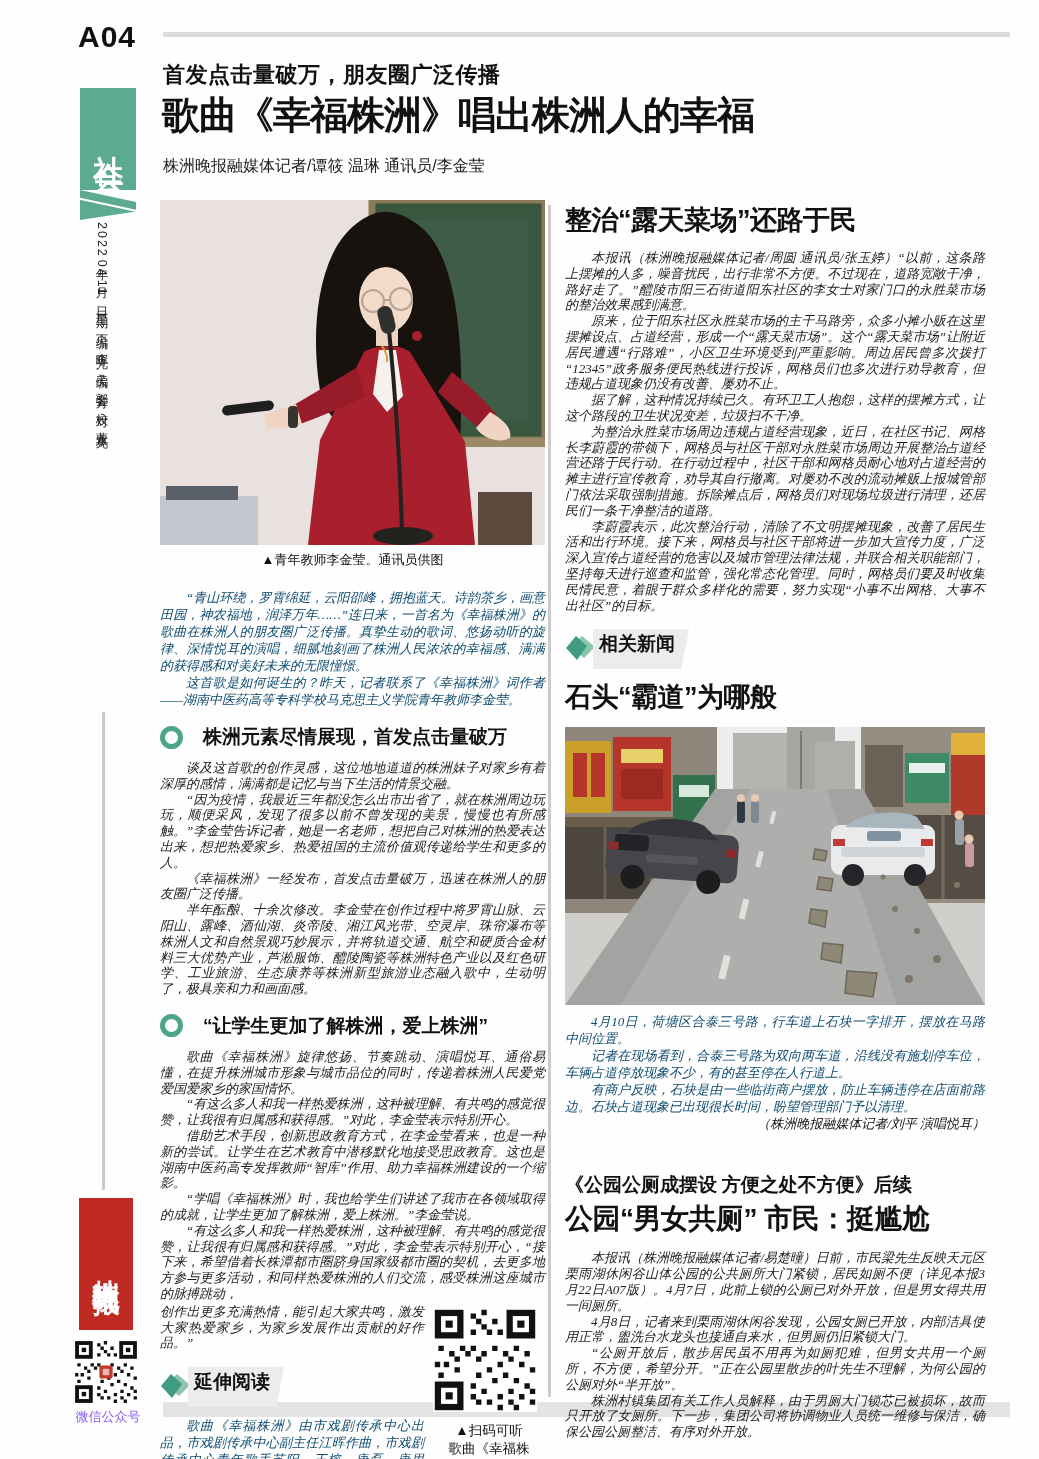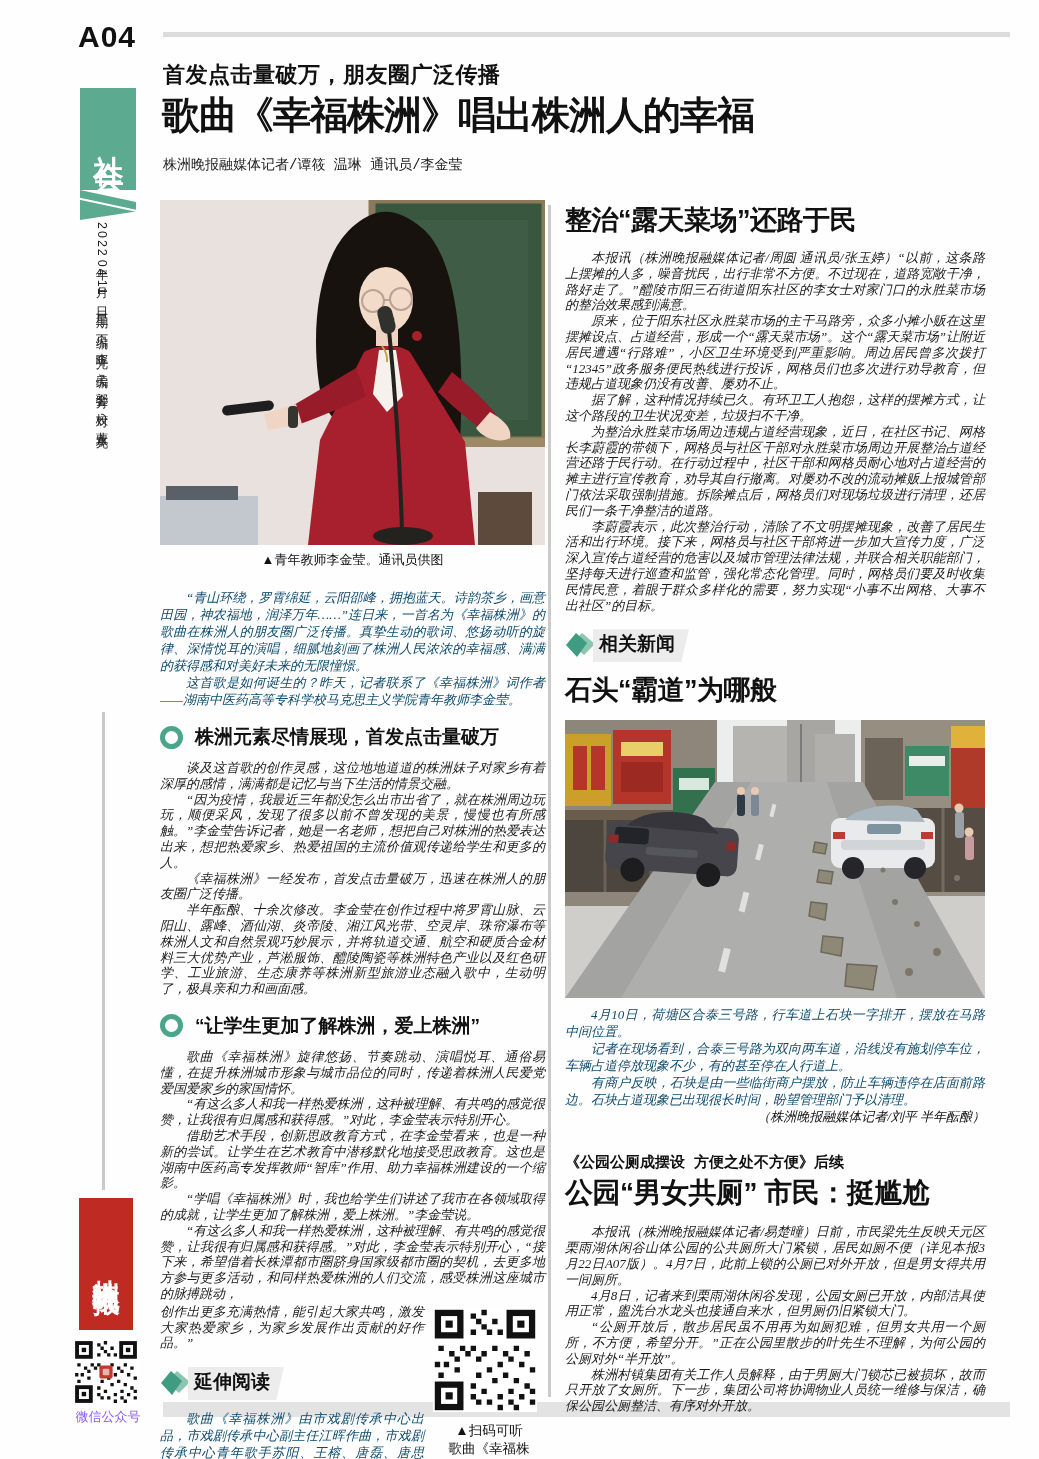--- a/index.html
+++ b/index.html
@@ -23,42 +23,42 @@
             font-family:"Liberation Serif",serif;}
   .qr-left{position:absolute;left:74px;top:1340px;width:64px;height:64px;}
   .wechat{position:absolute;left:66px;top:1408px;width:84px;text-align:center;font-size:13px;
           font-family:"Liberation Sans",sans-serif;color:#8b5cf6;}
   
   .top-rule{position:absolute;left:163px;top:32px;width:847px;height:5px;background:#dcdcdc;}
   .kicker{position:absolute;left:163px;top:60px;font-family:"Liberation Sans",sans-serif;
           font-weight:bold;font-size:22px;letter-spacing:.5px;}
   .headline-main{position:absolute;left:162px;top:90px;font-family:"Liberation Sans",sans-serif;
           font-weight:900;font-size:38px;letter-spacing:-1px;}
-  .byline{position:absolute;left:163px;top:156px;font-family:Liberation Mono, monospace;font-size:14px;color:#222;}
+  .byline{position:absolute;left:163px;top:156px;font-family:Liberation Sans, sans-serif;font-size:16px;color:#222;}
   
   .col-left{position:absolute;left:160px;top:200px;width:385px;}
   .col-right{position:absolute;left:565px;top:200px;width:420px;}
   .col-div{position:absolute;left:548px;top:205px;width:3px;height:1192px;background:#cbcbcb;}
   .bottom-bar{position:absolute;left:163px;top:1402px;width:847px;height:15px;background:#e3e3e3;}
   
   p{margin:0;font-style:italic;}
   .body-p{font-size:13px;line-height:15.8px;text-align:justify;text-indent:2em;color:#1a1a1a;}
   .kai-p{font-size:13px;line-height:17px;text-align:justify;text-indent:2em;font-style:italic;color:#0c4a6e;}
   .caption1{font-size:13px;text-align:center;margin:6px 0 20px;color:#111;}
-  .subhead{display:flex;align-items:center;gap:12px;margin:16px 0 10px;
+  .subhead{display:flex;align-items:center;gap:20px;margin:16px 0 10px;
            font-family:"Liberation Sans",sans-serif;font-weight:bold;font-size:19px;}
   .ring{width:13px;height:13px;border:5px solid #4ba58a;border-radius:50%;flex:0 0 auto;}
   .tagline{display:flex;align-items:center;margin:16px 0 10px;}
   .diamond{width:34px;height:30px;flex:0 0 auto;}
   .tag-label{font-family:"Liberation Sans",sans-serif;font-weight:bold;font-size:19px;
-             background:#ececec;padding:2px 14px 5px 6px;margin-left:-6px;
+             background:#ececec;padding:2px 14px 12px 6px;margin-left:-6px;
              clip-path:polygon(0 0,100% 0,92% 100%,0 100%);}
   .h2{font-family:"Liberation Sans",sans-serif;font-weight:900;font-size:27px;margin:2px 0 12px;letter-spacing:-.5px;}
   .h2b{font-family:"Liberation Sans",sans-serif;font-weight:900;font-size:28px;margin:2px 0 12px;letter-spacing:-.5px;}
-  .kicker2{font-family:Liberation Mono, monospace;font-weight:bold;font-size:15px;margin:28px 0 2px;}
+  .kicker2{font-family:Liberation Serif, serif;font-weight:bold;font-size:19px;margin:40px 0 2px;}
   .credit{font-size:13px;line-height:17px;text-align:right;font-style:italic;}
   figure{margin:0;}
   .photo1 svg,.photo2 svg{display:block;}
   .photo2{margin:6px 0 8px;}
   
   .bottom-wrap{display:flex;margin-top:2px;}
   .bw-left{width:264px;flex:0 0 auto;}
   .bw-left .noindent{text-indent:0;}
   .bw-right{width:112px;margin-left:9px;flex:0 0 auto;font-size:13.5px;}
   .bw-right .qr2{width:104px;height:104px;margin:4px auto 6px;}
@@ -319,21 +319,21 @@
             <circle cx="394" cy="88" r="4.5" fill="#e8c9b2"></circle>
           <rect x="400" y="116" width="9" height="24" rx="3" fill="#c79ba0"></rect>
             <circle cx="404" cy="112" r="4.5" fill="#e8c9b2"></circle>
         </g>
       </svg>
     </figure>
 
     <p class="kai-p">4月10日，荷塘区合泰三号路，行车道上石块一字排开，摆放在马路中间位置。</p>
     <p class="kai-p">记者在现场看到，合泰三号路为双向两车道，沿线没有施划停车位，车辆占道停放现象不少，有的甚至停在人行道上。</p>
     <p class="kai-p">有商户反映，石块是由一些临街商户摆放，防止车辆违停在店面前路边。石块占道现象已出现很长时间，盼望管理部门予以清理。</p>
-    <p class="credit">（株洲晚报融媒体记者/刘平 半年酝酿）</p>
+    <p class="credit">（株洲晚报融媒体记者/刘平 演唱悦耳）</p>
 
     <div class="kicker2">《公园公厕成摆设 方便之处不方便》后续</div>
     <div class="h2b">公园“男女共厕” 市民：挺尴尬</div>
     <p class="body-p">本报讯（株洲晚报融媒体记者/易楚曈）日前，市民梁先生反映天元区栗雨湖休闲谷山体公园的公共厕所大门紧锁，居民如厕不便（详见本报3月22日A07版）。4月7日，此前上锁的公厕已对外开放，但是男女得共用一间厕所。</p>
     <p class="body-p">4月8日，记者来到栗雨湖休闲谷发现，公园女厕已开放，内部洁具使用正常，盥洗台水龙头也接通自来水，但男厕仍旧紧锁大门。</p>
     <p class="body-p">“公厕开放后，散步居民虽不用再为如厕犯难，但男女共用一个厕所，不方便，希望分开。”正在公园里散步的叶先生不理解，为何公园的公厕对外“半开放”。</p>
     <p class="body-p">株洲村镇集团有关工作人员解释，由于男厕大门锁芯已被损坏，故而只开放了女厕所。下一步，集团公司将协调物业人员统一维修与保洁，确保公园公厕整洁、有序对外开放。</p>
   </div>
 
 </div>

